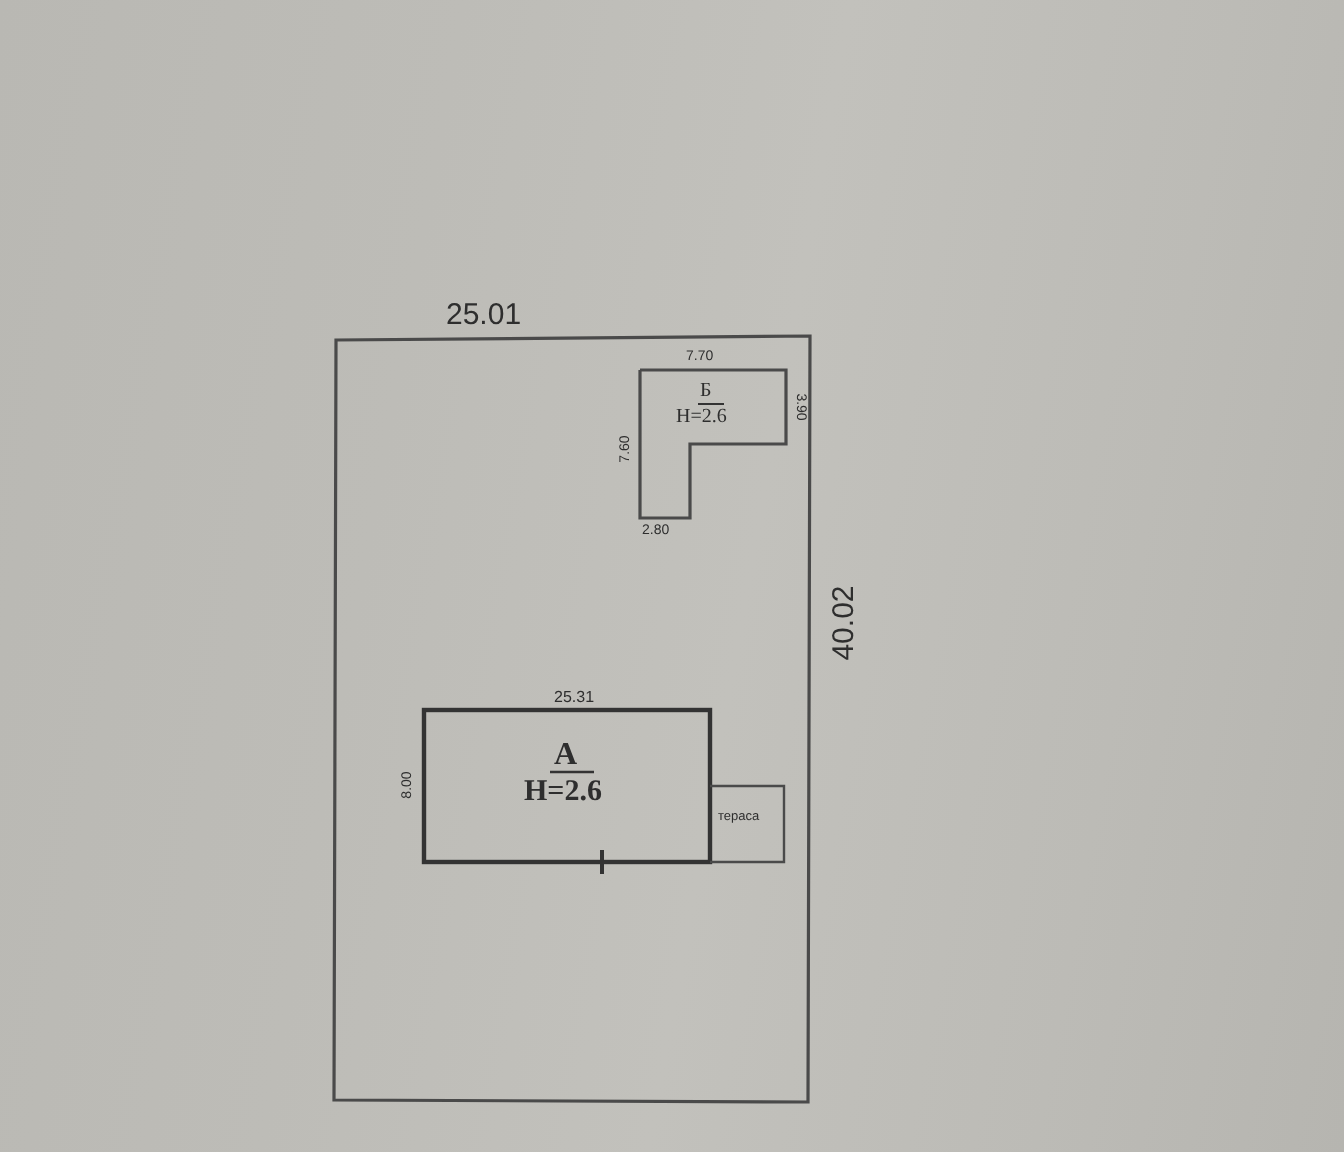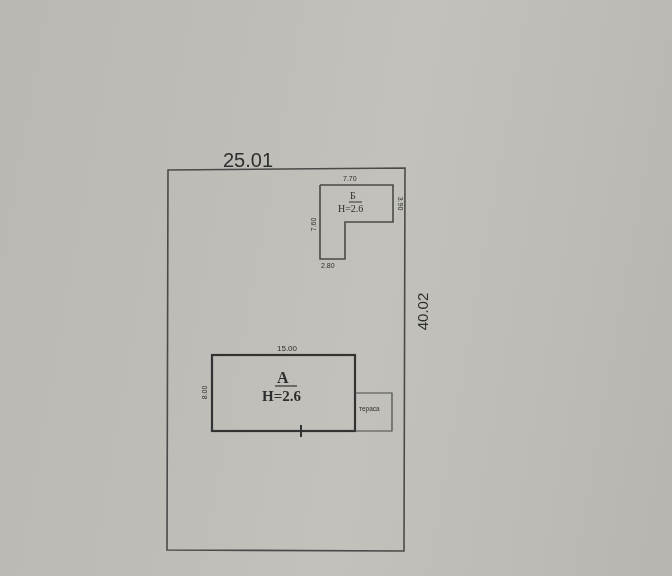--- a/index.html
+++ b/index.html
@@ -42,28 +42,28 @@
 
   <polyline points="355,393 392,393 392,431 355,431" fill="none" stroke="#4a4a4a" stroke-width="1.2"></polyline>
 
   <line x1="301" y1="425" x2="301" y2="437" stroke="#333" stroke-width="2"></line>
 
   <line x1="349" y1="202" x2="362" y2="202" stroke="#333" stroke-width="1"></line>
 
   <line x1="275" y1="386" x2="297" y2="386" stroke="#333" stroke-width="1.2"></line>
 </svg>
 
-<div class="txt" style="left:223px; top:149px; font-size:20px;">25.01</div>
+<div class="txt" style="left:223px; top:149px; font-size:15px;">25.01</div>
 <div class="txt rot-90" style="left:400px; top:303px; font-size:15px; width:44px; text-align:center;">40.02</div>
 
 <div class="txt" style="left:343px; top:175px; font-size:7px;">7.70</div>
 <div class="txt rot-90" style="left:390px; top:200px; font-size:7px; width:20px; text-align:center; transform:rotate(90deg);">3.90</div>
 <div class="txt rot-90" style="left:303px; top:221px; font-size:7px; width:20px; text-align:center;">7.60</div>
 <div class="txt" style="left:321px; top:262px; font-size:7px;">2.80</div>
 <div class="txt label-serif" style="left:350px; top:190px; font-size:10px;">Б</div>
 <div class="txt label-serif" style="left:338px; top:203px; font-size:10px;">H=2.6</div>
 
-<div class="txt" style="left:277px; top:344px; font-size:8px;">15.00</div>
+<div class="txt" style="left:277px; top:344px; font-size:8px;">25.31</div>
 <div class="txt rot-90" style="left:194px; top:389px; font-size:7px; width:20px; text-align:center;">8.00</div>
 <div class="txt label-serif" style="left:277px; top:369px; font-size:16px; font-weight:bold;">А</div>
 <div class="txt label-serif" style="left:262px; top:388px; font-size:15px; font-weight:bold;">H=2.6</div>
 
 <div class="txt" style="left:359px; top:405px; font-size:6.5px;">тераса</div>
 
 </body></html>

